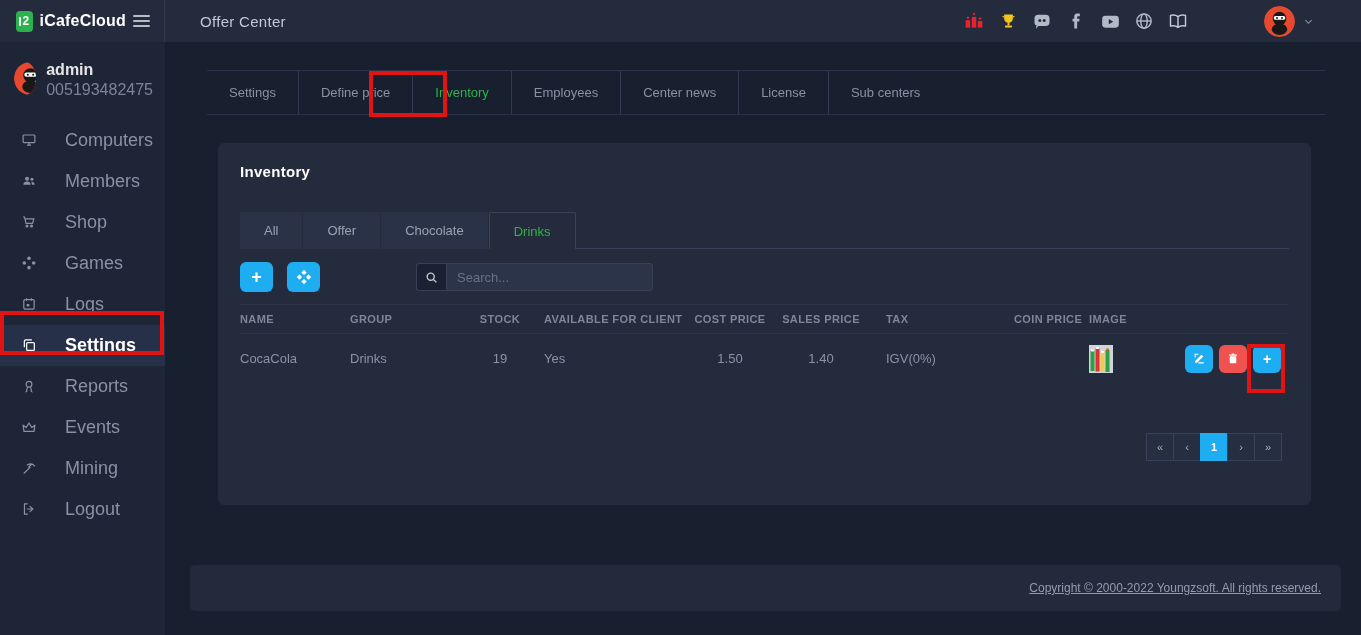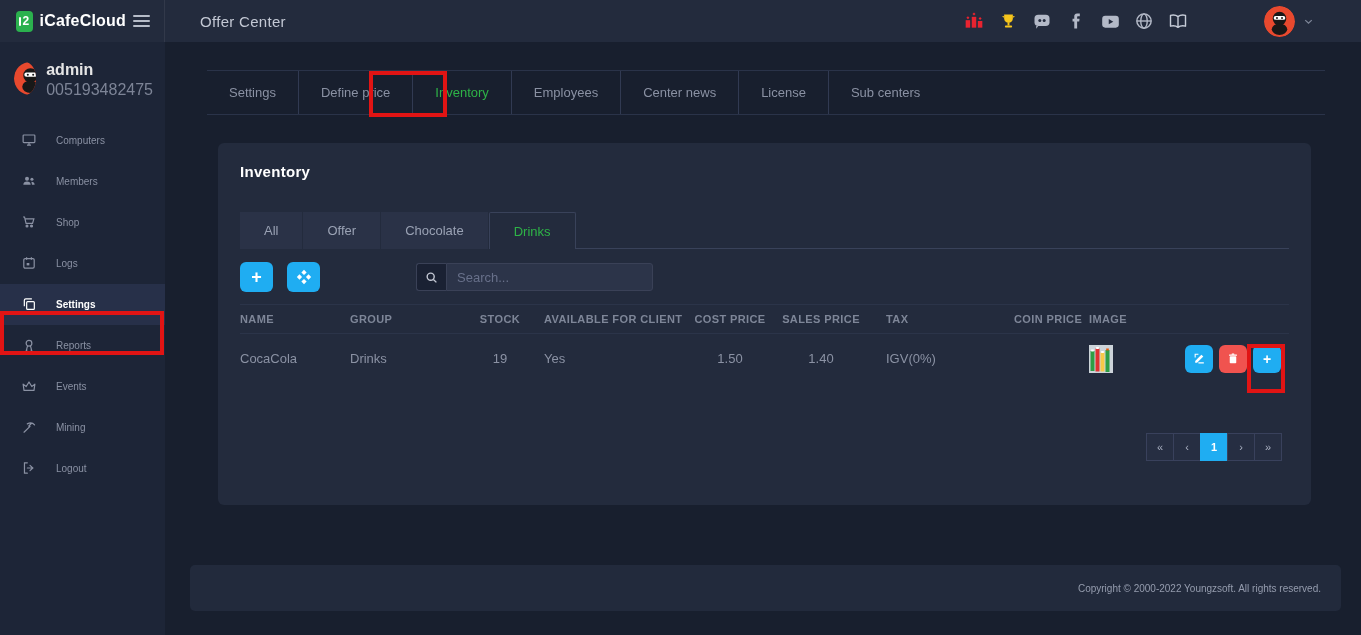--- a/index.html
+++ b/index.html
@@ -40,22 +40,22 @@
   .sidebar {
     position:absolute; top:42px; left:0; bottom:0; width:165px;
     background:#1d2537; z-index:2;
   }
   .user { display:flex; align-items:center; gap:10px; padding:17px 12px 13px 14px; }
   .user .avatar { width:33px; height:33px; }
   .user-name { color:#e5e5e5; font-size:16px; font-weight:bold; line-height:1.35; }
   .user-id { color:#7d8496; font-size:16px; }
   .nav { margin-top:8px; }
   .nav-item {
-    height:41px; display:flex; align-items:center; gap:19px;
-    padding-left:21px; font-size:10px; color:#8a91a3; cursor:pointer;
+    height:41px; display:flex; align-items:center; gap:28px;
+    padding-left:21px; font-size:18px; color:#8a91a3; cursor:pointer;
   }
   .nav-item svg { flex:none; }
   .nav-item.active { background:#273049; color:#fff; font-weight:bold; }
 
   
   .content { position:absolute; top:42px; left:165px; right:0; bottom:0; }
   .tabbar {
     margin:28px 36px 0 42px; height:45px; display:flex;
     border-top:1px solid #2a3349; border-bottom:1px solid #2a3349;
   }
@@ -131,21 +131,21 @@
     color:#aab1c2; font-size:11px; display:grid; place-items:center;
     cursor:pointer; margin-left:-1px;
   }
   .pbtn.active { background:#1fadf2; border-color:#1fadf2; color:#fff; font-weight:bold; }
 
   .footerbar {
     position:absolute; left:25px; right:20px; top:523px; height:46px;
     background:#222a3c; border-radius:5px; display:flex; align-items:center;
     justify-content:flex-end; padding-right:20px;
   }
-  .copyright { color:#959cae; font-size:10px; }
+  .copyright { color:#959cae; font-size:12px;text-decoration:underline; }
 
   
   .anno {
     position:absolute; border:4px solid #e11414; z-index:5; pointer-events:none;
   }
   .anno-tab { left:369px; top:71px; width:78px; height:46px; }
   .anno-settings { left:0px; top:311px; width:164px; height:44px; }
   .anno-plus { left:1247px; top:344px; width:38px; height:49px; }
 </style>
 </head>
@@ -273,20 +273,29 @@
       </svg>
       <span>Members</span>
     </div>
     <div class="nav-item">
       <svg width="16" height="16" viewBox="0 0 24 24" fill="none" stroke="currentColor" stroke-width="1.8">
         <path d="M3 4.5h2.3L7.6 14h9.7l2-6.8H6.3"></path>
         <circle cx="9" cy="18" r="1.4" fill="currentColor"></circle>
           <circle cx="15.8" cy="18" r="1.4" fill="currentColor"></circle>
       </svg>
       <span>Shop</span>
+    </div>
+    <div class="nav-item">
+      <svg width="16" height="16" viewBox="0 0 24 24" fill="currentColor">
+        <circle cx="12" cy="5" r="2.7"></circle>
+          <circle cx="5" cy="12" r="2.7"></circle>
+          <circle cx="19" cy="12" r="2.7"></circle>
+          <circle cx="12" cy="19" r="2.7"></circle>
+      </svg>
+      <span>Games</span>
     </div>
     <div class="nav-item">
       <svg width="16" height="16" viewBox="0 0 24 24" fill="none" stroke="currentColor" stroke-width="1.8">
         <rect x="4.2" y="5.3" width="15.6" height="14.5" rx="2"></rect>
           <path d="M8.4 3.2v4M15.6 3.2v4"></path>
         <rect x="8.5" y="12" width="4" height="3.6" fill="currentColor" stroke="none"></rect>
       </svg>
       <span>Logs</span>
     </div>
     <div class="nav-item active">

